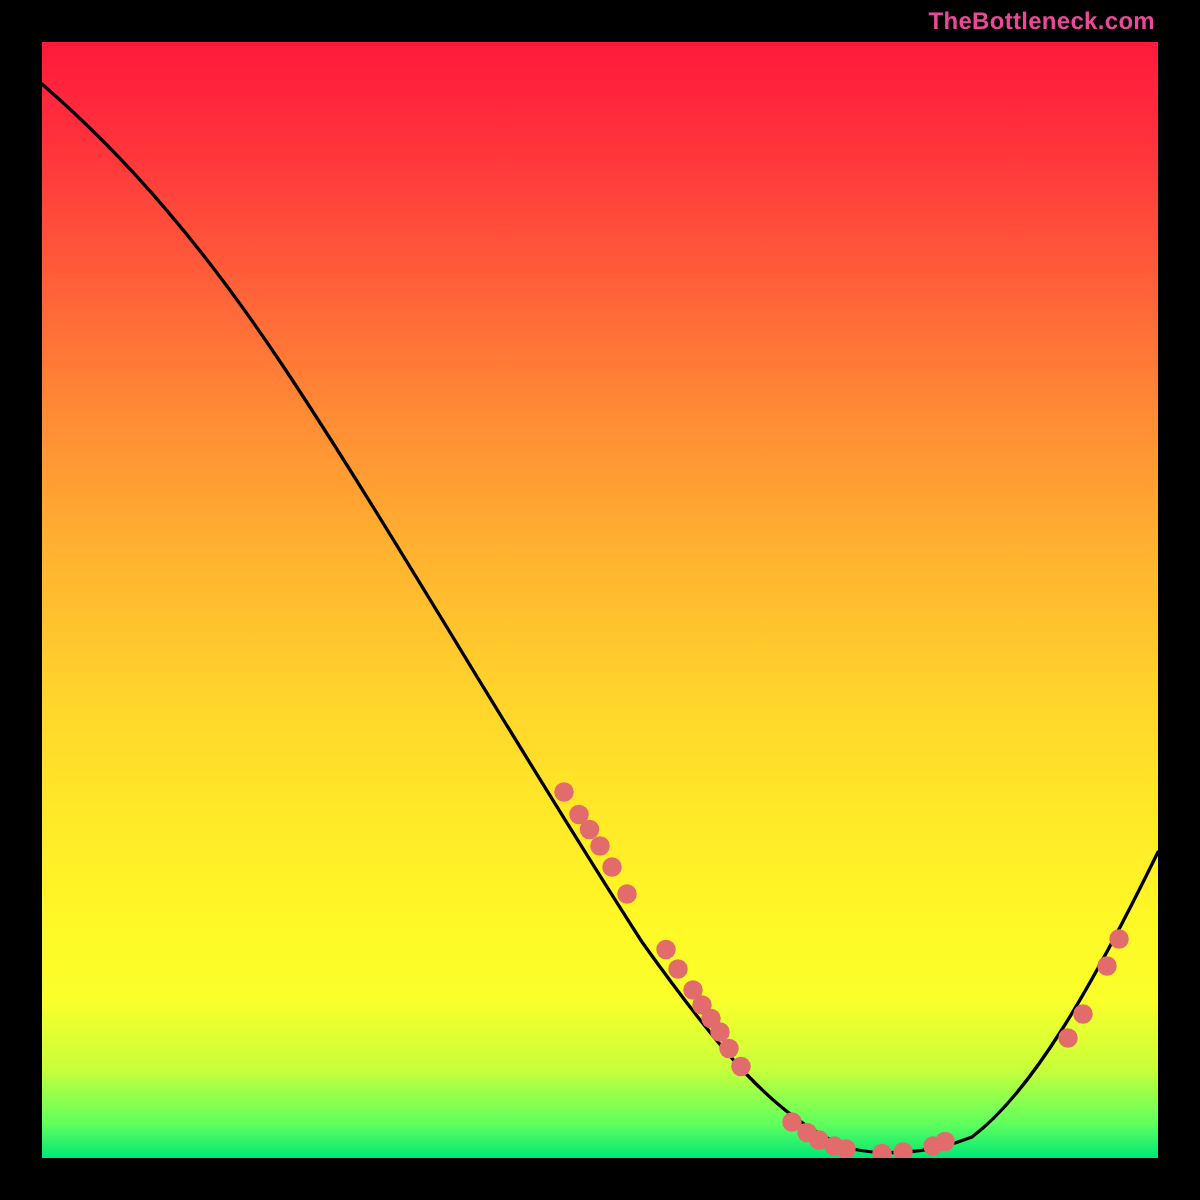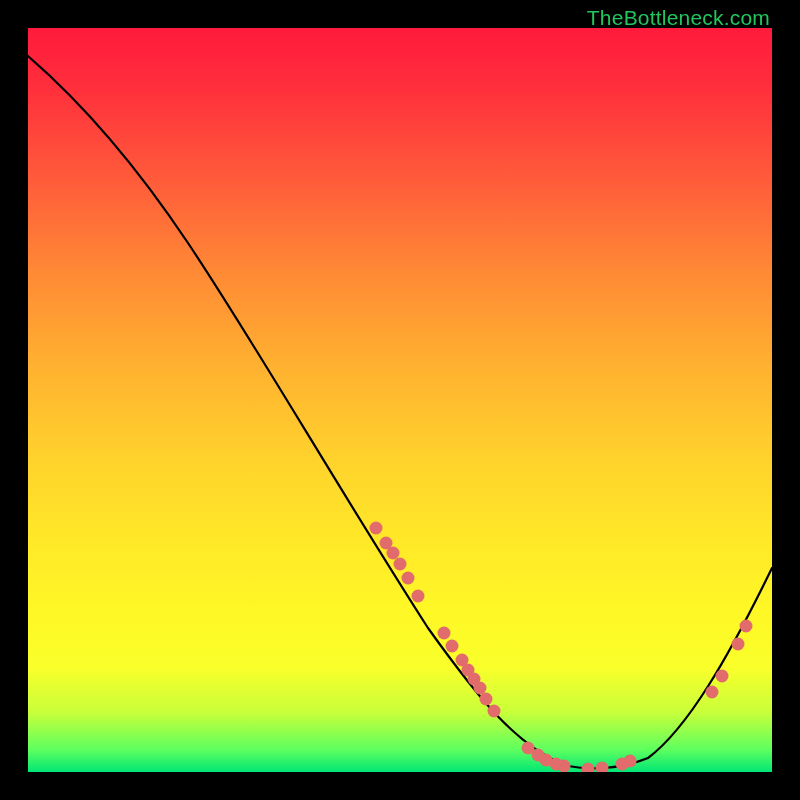--- a/index.html
+++ b/index.html
@@ -29,23 +29,23 @@
       #f9ff2a 86%,
       #c8ff3a 92%,
       #5eff5e 97%,
       #00e676 100%
     );
   }
   .watermark {
     position: absolute;
     top: 6px;
     right: 30px;
-    color: #22c55e;
-    font-size: 21px;
-    font-weight: 400;
+    color: #ec4899;
+    font-size: 16px;
+    font-weight: 700;
     letter-spacing: 0.2px;
   }
   svg.curve {
     position: absolute;
     left: 0;
     top: 0;
     width: 744px;
     height: 744px;
     pointer-events: none;
   }

